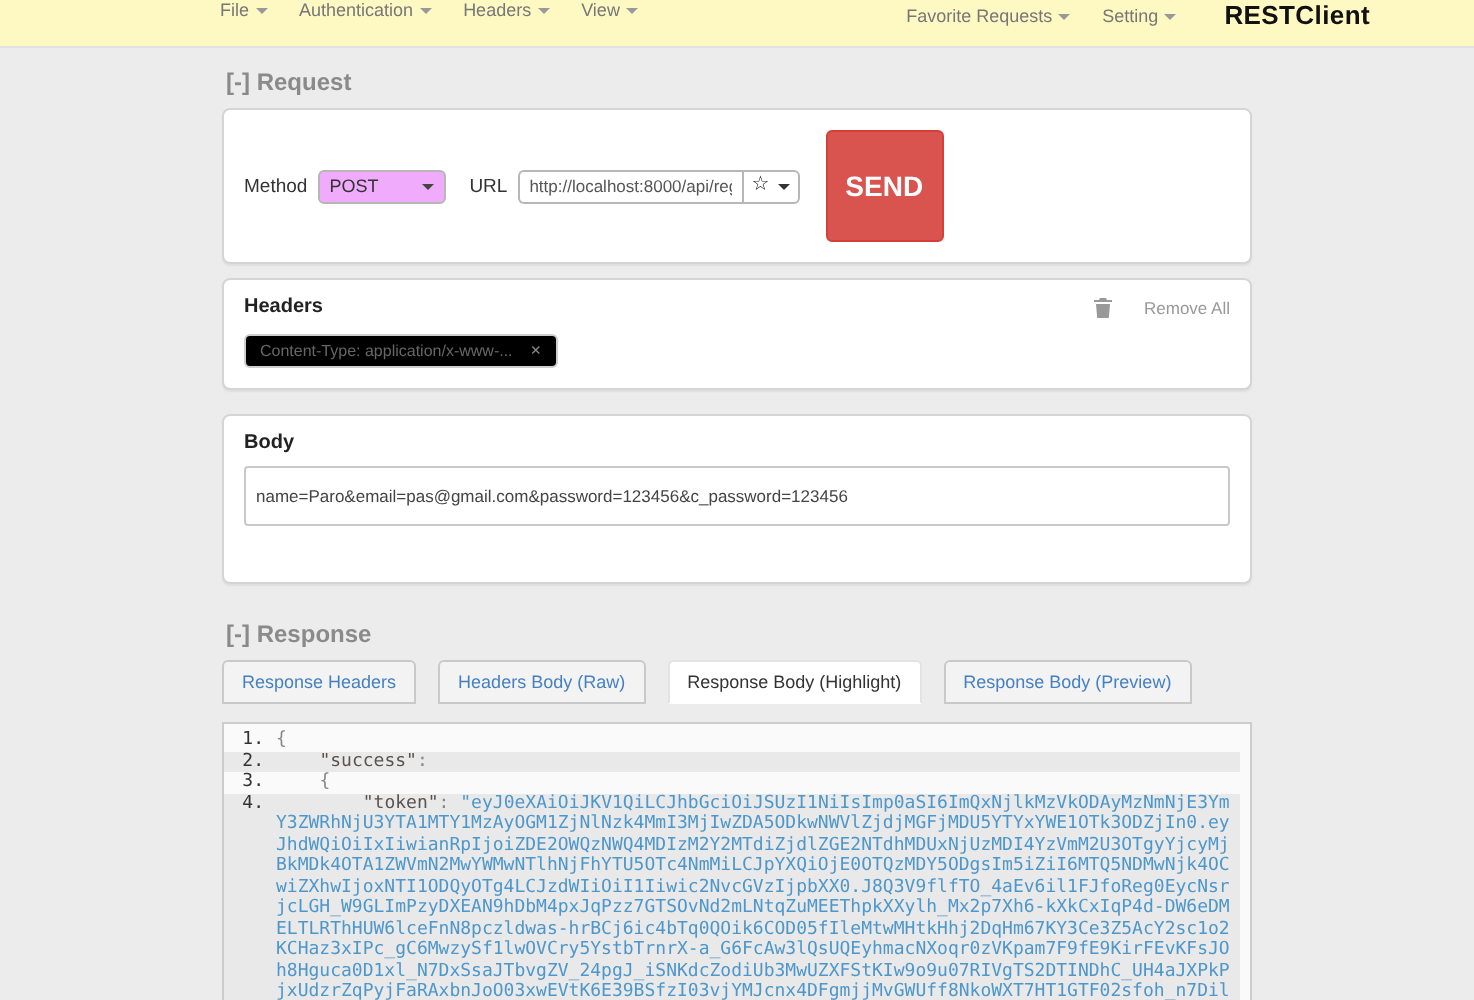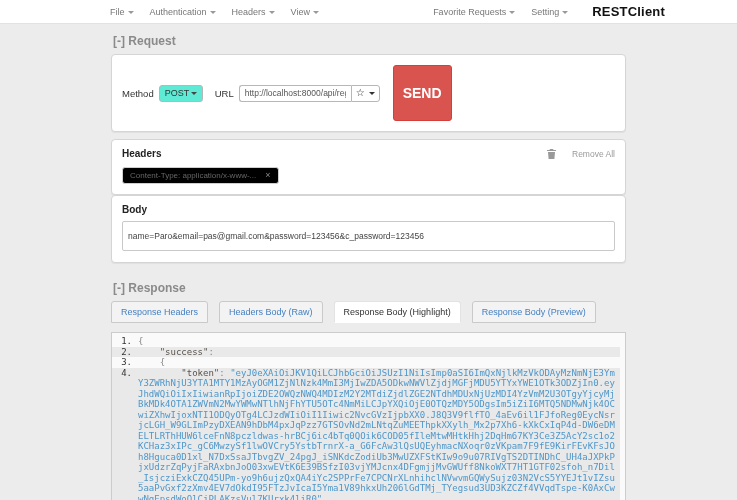--- a/index.html
+++ b/index.html
@@ -1,40 +1,40 @@
 <!DOCTYPE html>
 <html><head>
 <meta charset="utf-8">
 <style>
   * { margin:0; padding:0; box-sizing:border-box; }
   html,body { width:737px; height:500px; overflow:hidden; }
   body { background:#ececec; font-family:"Liberation Sans", sans-serif; }
 
   
-  .navbar { height:24px; background:#ffffff; border-bottom:1px solid #e2e2e2;
-            display:flex; align-items:center; justify-content:space-between;
-            padding:0 72px 0 110px; }
+  .navbar { height:24px; background:#fef9c3; border-bottom:1px solid #e2e2e2;
+            display:flex; align-items:flex-start; justify-content:space-between;
+            padding:0 52px 0 110px; }
   .nav-menus { display:flex; align-items:center; gap:16px; }
   .menu-item { font-size:9px; color:#777; cursor:pointer; white-space:nowrap; }
   .caret { display:inline-block; width:0; height:0; margin-left:3px; vertical-align:middle;
            border-top:3px solid #999; border-left:3px solid transparent; border-right:3px solid transparent; }
   .nav-right { display:flex; align-items:center; gap:16px; }
   .brand { font-size:13px; font-weight:bold; color:#111; letter-spacing:.2px; margin-left:8px; }
 
   
   .container { width:515px; margin:0 auto; }
   .section-title { font-size:12px; font-weight:bold; color:#8a8a8a; margin:10px 0 6px 2px; }
   .section-title .toggle { cursor:pointer; }
   .panel { background:#fff; border:1px solid #d5d5d5; border-radius:4px;
            box-shadow:0 1px 1px rgba(0,0,0,.06); }
 
   
   .request-panel { display:flex; align-items:center; padding:10px; }
   .field-label { font-size:9.5px; color:#333; margin-right:5px; }
-  .select { width:44px; height:17px; border:1px solid #b7b7b7; border-radius:3px; background:#5eead4;
+  .select { width:64px; height:17px; border:1px solid #b7b7b7; border-radius:3px; background:#f0abfc;
             display:flex; align-items:center; justify-content:space-between; padding:0 5px;
             font-size:9px; color:#333; cursor:pointer; margin-right:12px; }
   .select .caret { border-top-color:#444; margin-left:0; }
   .input-group { display:flex; align-items:stretch; }
   .url-input { width:112px; height:17px; border:1px solid #b7b7b7; border-right:none;
                border-radius:3px 0 0 3px; font-size:8.5px; color:#555; padding:0 5px; outline:none;
                font-family:"Liberation Sans", sans-serif; }
   .group-btns { display:flex; align-items:center; border:1px solid #b7b7b7; border-radius:0 3px 3px 0;
                 background:#fff; padding:0 4px; gap:4px; }
   .star-btn { font-size:10px; color:#222; cursor:pointer; line-height:1; }
@@ -47,21 +47,21 @@
   
   .headers-panel { margin-top:7px; padding:8px 10px 10px; }
   .panel-head { display:flex; justify-content:space-between; align-items:center; }
   .panel-title { font-size:10px; font-weight:bold; color:#222; }
   .remove-all { font-size:8.5px; color:#999; display:flex; align-items:center; gap:16px; cursor:pointer; }
   .chip { margin-top:8px; display:inline-flex; align-items:flex-start; gap:9px; background:#000000;
           border:1px solid #cfcfcf; border-radius:3px; padding:3px 7px; font-size:8px; color:#666; }
   .chip-close { color:#888; font-size:9px; cursor:pointer; line-height:1; }
 
   
-  .body-panel { margin-top:0; padding:8px 10px 11px; }
+  .body-panel { margin-top:12px; padding:8px 10px 28px; }
   .body-input { width:100%; height:30px; border:1px solid #c9c9c9; border-radius:2px;
                 font-size:8.5px; color:#444; padding:0 5px; margin-top:6px; outline:none;
                 font-family:"Liberation Sans", sans-serif; }
 
   
   .resp-title { margin-top:18px; }
   .tabs { display:flex; gap:11px; margin-top:6px; }
   .tab { font-size:9px; color:#4580c2; background:#f3f3f3; border:1px solid #c9c9c9;
          border-radius:3px 3px 0 0; padding:5px 9px; cursor:pointer; white-space:nowrap; }
   .tab.active { background:#fff; color:#333; border-color:#e3e3e3; border-bottom-color:transparent; }

